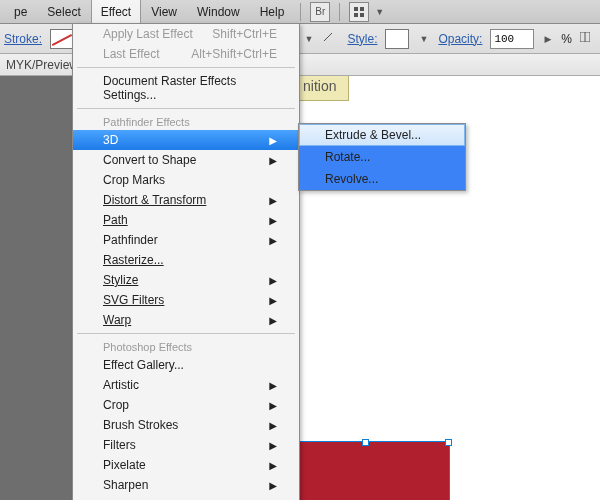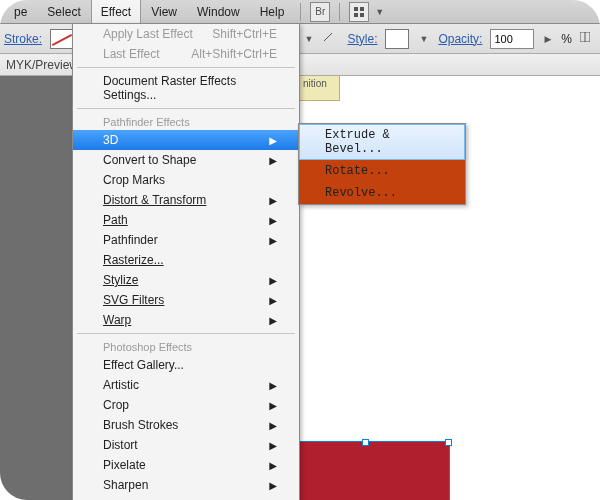--- a/index.html
+++ b/index.html
@@ -1,44 +1,44 @@
 <!DOCTYPE html>
 <html><head>
 <meta charset="utf-8">
 <style>
   html,body{margin:0;padding:0;font-family:"Segoe UI",Tahoma,Arial,sans-serif;font-size:12px;color:#222;background:#fff;}
-  .app{position:relative;width:600px;height:500px;overflow:hidden;background:#fff;border-radius:27px;}
+  .app{position:relative;width:600px;height:500px;overflow:hidden;background:#fff;}
   .menubar{display:flex;align-items:center;height:24px;background:linear-gradient(#d7d7d7,#c8c8c8);border-bottom:1px solid #8a8a8a;padding-left:4px;box-sizing:border-box;}
   .menubar .mitem{padding:3px 10px;color:#222;cursor:default;}
   .menubar .mitem.open{background:linear-gradient(#f9f9f9,#eaeaea);border:1px solid #999;border-bottom:none;padding:18px 9px;}
   .menubar .sep{width:1px;height:18px;background:#9a9a9a;margin:0 6px;}
   .menubar .sq{width:18px;height:18px;border:1px solid #888;background:#eaeaea;display:flex;align-items:center;justify-content:center;font-size:10px;color:#555;margin:0 3px;}
   .menubar .tri{margin-left:3px;color:#555;font-size:9px;}
   .toolbar{display:flex;align-items:center;height:30px;background:linear-gradient(#e9e9e9,#dcdcdc);border-bottom:1px solid #aaa;padding:0 4px;box-sizing:border-box;gap:8px;}
   .lbl{color:#2a5db0;text-decoration:underline;}
   .swatch{width:22px;height:18px;border:1px solid #777;background:#fff;position:relative;}
   .swatch.diag::after{content:"";position:absolute;left:0;right:0;top:50%;border-top:2px solid #c33;transform:rotate(-28deg);}
   .tri2{font-size:9px;color:#555;margin:0 2px;}
-  .toolbar input{width:36px;height:16px;border:1px solid #888;font-size:11px;padding:1px 3px;}
+  .toolbar input{width:36px;height:16px;border:1px solid #888;font-size:11px;padding:1px 3px;font-family:Liberation Mono, monospace;}
   .docbar{display:flex;align-items:center;height:22px;background:linear-gradient(#f0f0f0,#e3e3e3);border-bottom:1px solid #aaa;padding:0 6px;box-sizing:border-box;color:#444;}
   .canvas{position:absolute;left:0;right:0;top:76px;bottom:0;background:#fff;}
   .gray{position:absolute;left:0;top:0;width:160px;bottom:0;background:#6e6e6e;}
   .rect{position:absolute;left:280px;top:365px;width:168px;height:200px;background:#b01f2e;border:1px solid #0a80d8;}
   .handle{position:absolute;width:5px;height:5px;background:#fff;border:1px solid #0a80d8;}
-  .tab{position:absolute;left:290px;top:0;height:20px;padding:2px 12px;background:#efe9b6;border:1px solid #b9b170;border-top:none;font-size:10px;color:#555;}
+  .tab{position:absolute;left:290px;top:0;height:20px;padding:2px 12px;background:#efe9b6;border:1px solid #b9b170;border-top:none;font-size:14px;color:#555;}
   
   .menu{position:absolute;left:72px;top:23px;width:226px;background:#f4f4f4;border:1px solid #8a8a8a;box-shadow:2px 2px 4px rgba(0,0,0,.25);}
   .row{display:flex;align-items:center;justify-content:space-between;padding:3px 22px 3px 30px;color:#222;gap:8px;}
   .row.dis{color:#9a9a9a;}
   .row.hl{background:linear-gradient(#4aa3ff,#1e7be8);color:#fff;}
   .row .arr{font-size:10px;}
   .row .arr.white{color:#fff;}
   .mhr{height:1px;background:#c5c5c5;margin:3px 4px;}
   .section{padding:4px 8px 2px 30px;color:#9a9a9a;font-size:11px;}
-  .submenu{position:absolute;left:298px;top:123px;width:166px;background:#c2410c;border:1px solid #8a8a8a;box-shadow:2px 2px 4px rgba(0,0,0,.25);font-family:Liberation Mono, monospace;}
+  .submenu{position:absolute;left:298px;top:123px;width:166px;background:#3b82f6;border:1px solid #8a8a8a;box-shadow:2px 2px 4px rgba(0,0,0,.25);}
   .srow{padding:4px 14px 4px 26px;color:#222;}
   .srow.hov{background:linear-gradient(#eaf3fe,#cfe5fb);border:1px solid #7eb6f0;padding:3px 13px 3px 25px;}
   .u{text-decoration:underline;}
 </style>
 </head>
 <body>
 
 <div class="app">
 
   <div class="menubar">
@@ -167,21 +167,21 @@
       </div>
     <div class="row">
         <span>Crop</span>
         <span class="arr">▶</span>
       </div>
     <div class="row">
         <span>Brush Strokes</span>
         <span class="arr">▶</span>
       </div>
     <div class="row">
-        <span>Distort</span>
+        <span>Filters</span>
         <span class="arr">▶</span>
       </div>
     <div class="row">
         <span>Pixelate</span>
         <span class="arr">▶</span>
       </div>
     <div class="row">
         <span>Sharpen</span>
         <span class="arr">▶</span>
       </div>

